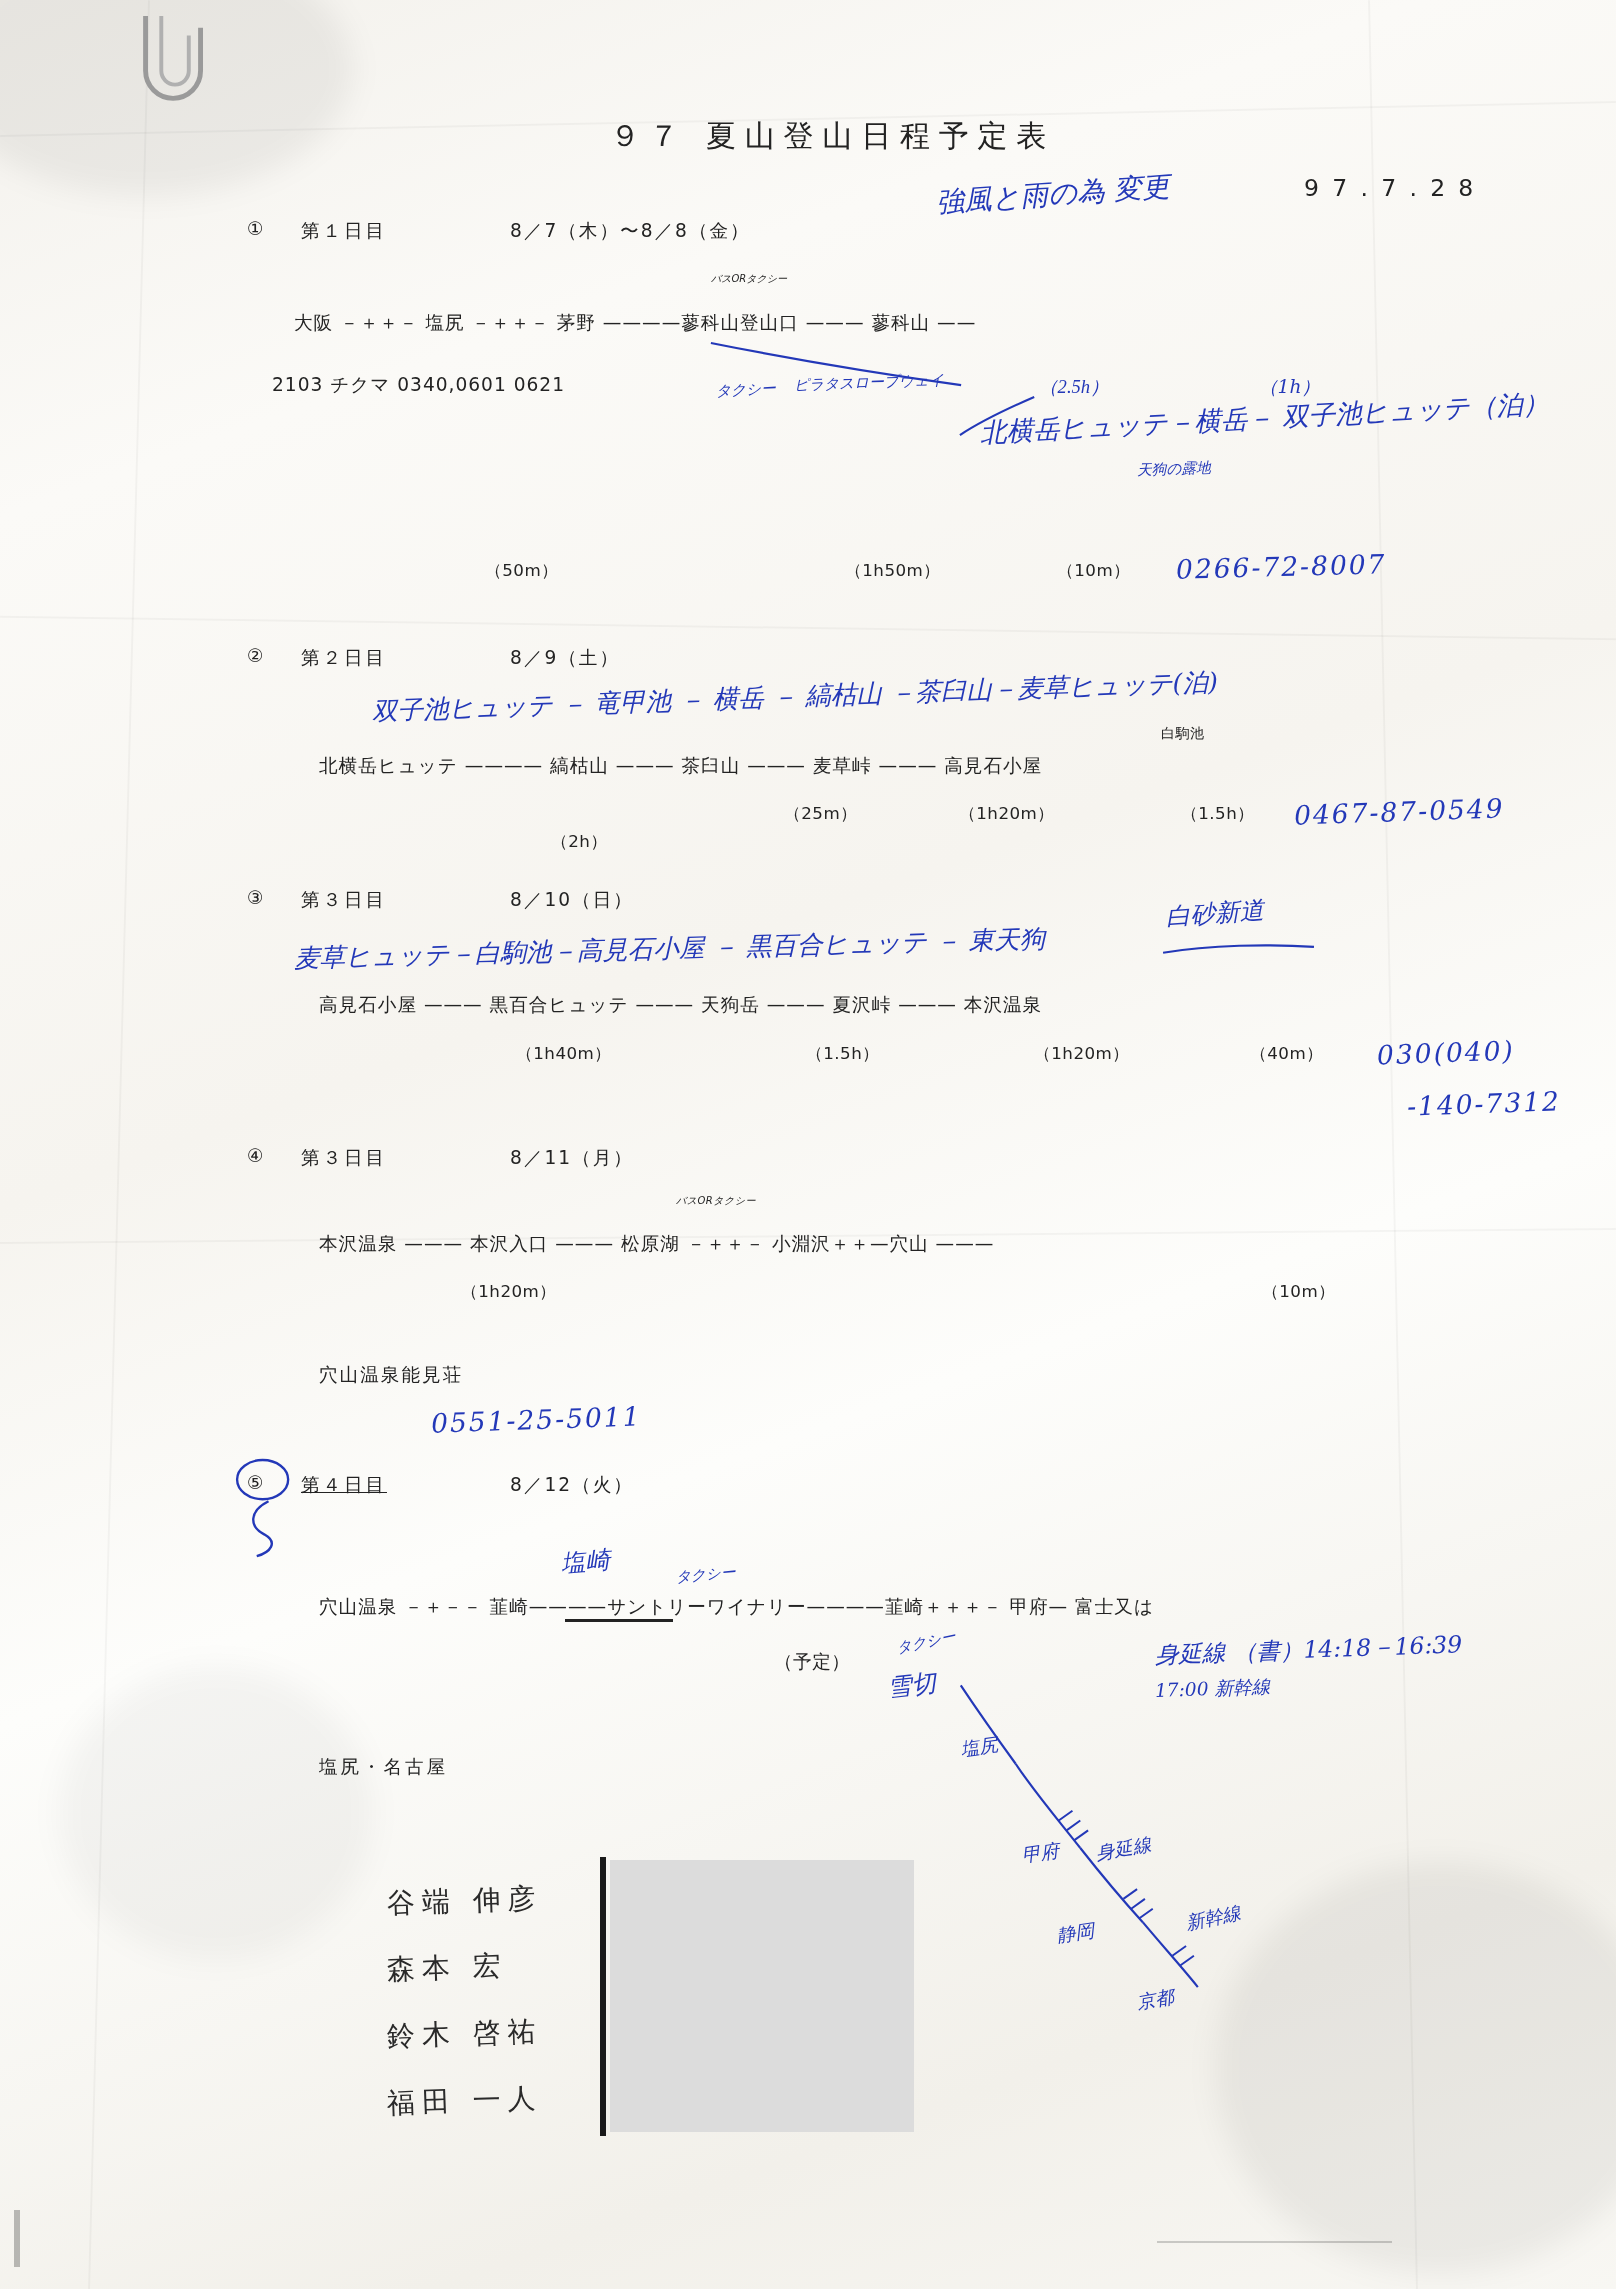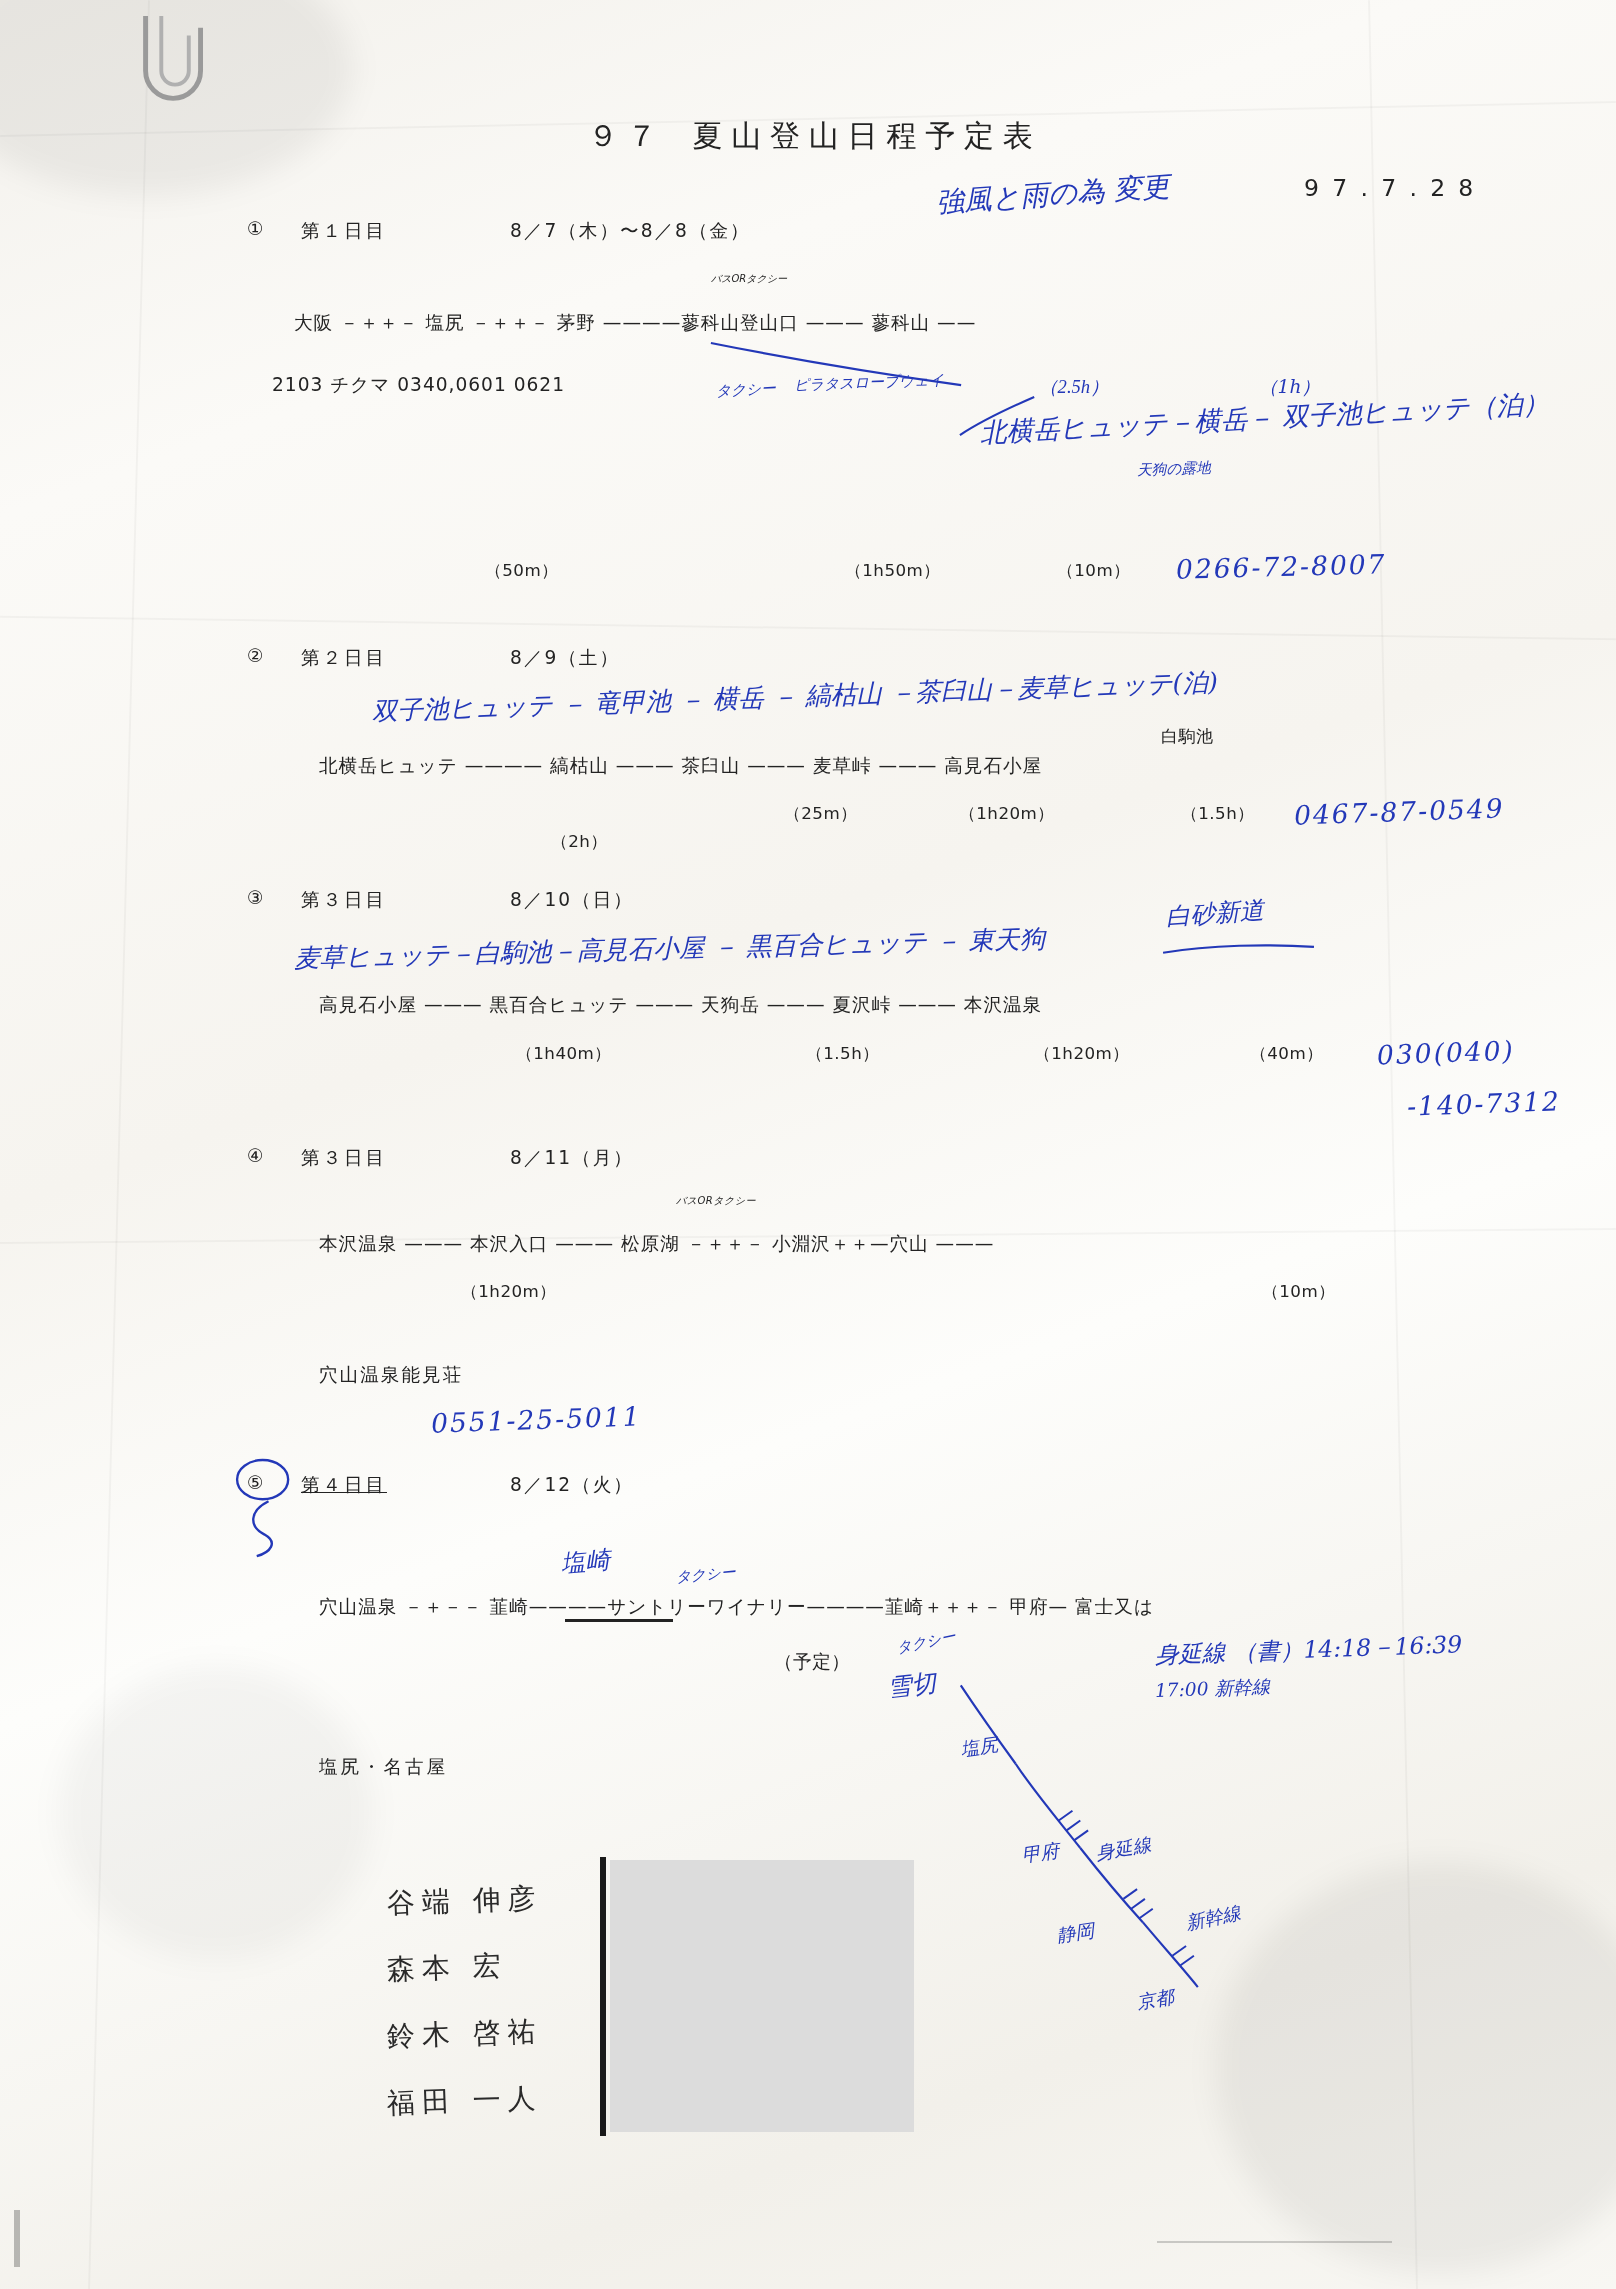--- a/index.html
+++ b/index.html
@@ -117,21 +117,21 @@
   <div class="crease" style="left:1392px;top:0;width:2px;height:2290px;transform:rotate(-1.2deg);"></div>
   <div class="blotch" style="left:-59px;top:-59px;width:412px;height:255px;background:rgba(0,0,0,0.05);"></div>
   <div class="blotch" style="left:1215px;top:1862px;width:451px;height:412px;background:rgba(0,0,0,0.05);"></div>
   <div class="blotch" style="left:59px;top:1666px;width:314px;height:294px;background:rgba(0,0,0,0.035);"></div>
 
   <svg class="clip" style="left:118px;top:9.8px;" width="118" height="108" viewBox="0 0 120 110">
     <path d="M28,6 L28,62 a28,28 0 0 0 56,0 L84,18" fill="none" stroke="#9a9a9a" stroke-width="5"></path>
     <path d="M44,6 L44,62 a14,14 0 0 0 28,0 L72,26" fill="none" stroke="#b0b0b0" stroke-width="4"></path>
   </svg>
 
-  <div class="printed title" style="left:588px;top:116px;font-family:Liberation Mono, monospace;">９７ 夏山登山日程予定表</div>
+  <div class="printed title" style="left:610px;top:116px;">９７ 夏山登山日程予定表</div>
   <div class="printed num" style="left:1304px;top:174px;font-size:23.5px;">9 7 . 7 . 2 8</div>
 
   <div class="printed mid" style="left:247px;top:218px;">①</div>
   <div class="printed mid" style="left:301px;top:218px;letter-spacing:2.9px;">第１日目</div>
   <div class="printed mid" style="left:510px;top:218px;letter-spacing:2px;">8／7（木）〜8／8（金）</div>
   <div class="hand" style="left:936px;top:184px;transform:rotate(-4deg);font-size:28px;">強風と雨の為 変更</div>
 
   <div class="printed small" style="left:711px;top:272px;letter-spacing:0px;">バスORタクシー</div>
   <div class="printed mid" style="left:294px;top:310px;letter-spacing:1px;">大阪 －＋＋－ 塩尻 －＋＋－ 茅野 ————蓼科山登山口 ——— 蓼科山 ——</div>
   <div class="printed mid" style="left:272px;top:372px;letter-spacing:1px;">2103  チクマ   0340,0601     0621</div>
@@ -153,21 +153,21 @@
   <div class="printed dur" style="left:485px;top:559px;">（50m）</div>
   <div class="printed dur" style="left:845px;top:559px;">（1h50m）</div>
   <div class="printed dur" style="left:1057px;top:559px;">（10m）</div>
   <div class="phone" style="left:1176px;top:551px;transform:rotate(-1.5deg);">0266-72-8007</div>
 
   <div class="printed mid" style="left:247px;top:645px;">②</div>
   <div class="printed mid" style="left:301px;top:645px;letter-spacing:2.9px;">第２日目</div>
   <div class="printed mid" style="left:510px;top:645px;letter-spacing:2px;">8／9（土）</div>
 
   <div class="hand" style="left:372px;top:694px;transform:rotate(-2deg);font-size:25.5px;">双子池ヒュッテ － 竜甲池 － 横岳 － 縞枯山 －茶臼山－麦草ヒュッテ(泊)</div>
-  <div class="printed mid" style="left:1161px;top:725px;font-size:17px;">白駒池</div>
+  <div class="printed mid" style="left:1161px;top:725px;font-size:14px;">白駒池</div>
 
   <div class="printed mid" style="left:319px;top:753px;letter-spacing:1px;">北横岳ヒュッテ ———— 縞枯山 ——— 茶臼山 ——— 麦草峠 ——— 高見石小屋</div>
   <div class="printed dur" style="left:551px;top:802px;margin-top:28px;">（2h）</div>
   <div class="printed dur" style="left:784px;top:802px;">（25m）</div>
   <div class="printed dur" style="left:959px;top:802px;">（1h20m）</div>
   <div class="printed dur" style="left:1181px;top:802px;">（1.5h）</div>
   <div class="phone" style="left:1294px;top:796px;transform:rotate(-2deg);">0467-87-0549</div>
 
   <div class="printed mid" style="left:247px;top:887px;">③</div>
   <div class="printed mid" style="left:301px;top:887px;letter-spacing:2.9px;">第３日目</div>

